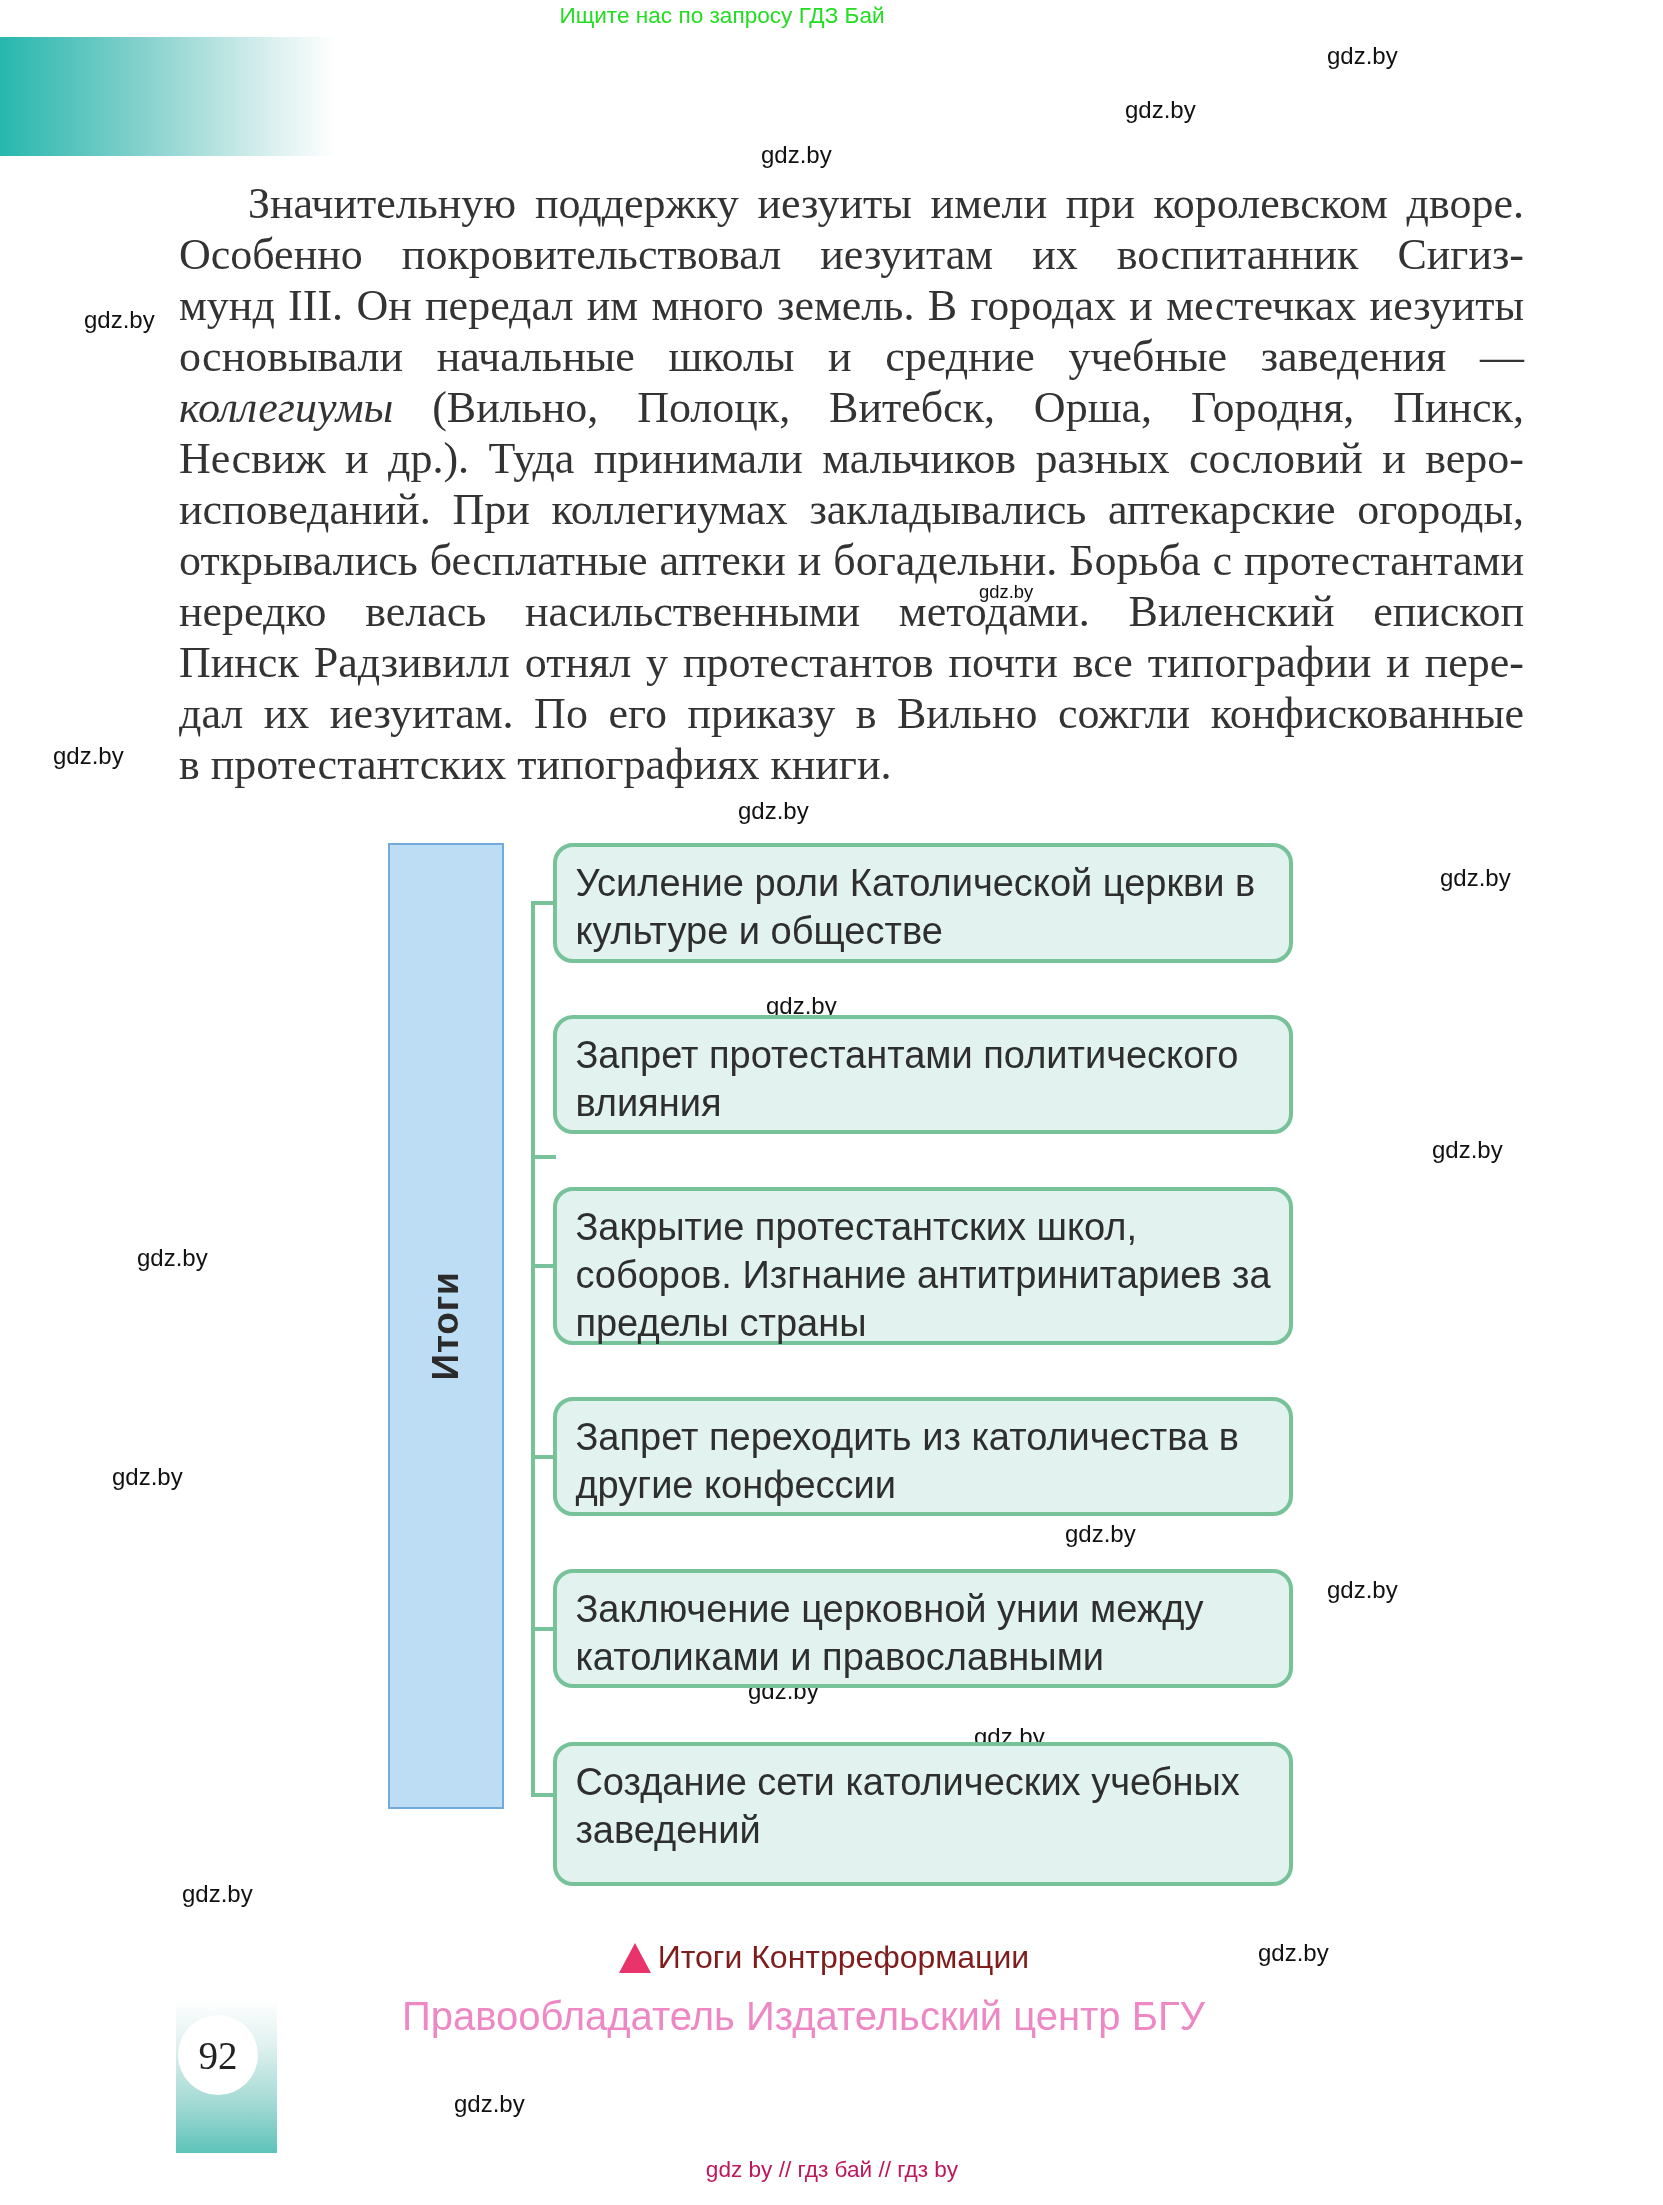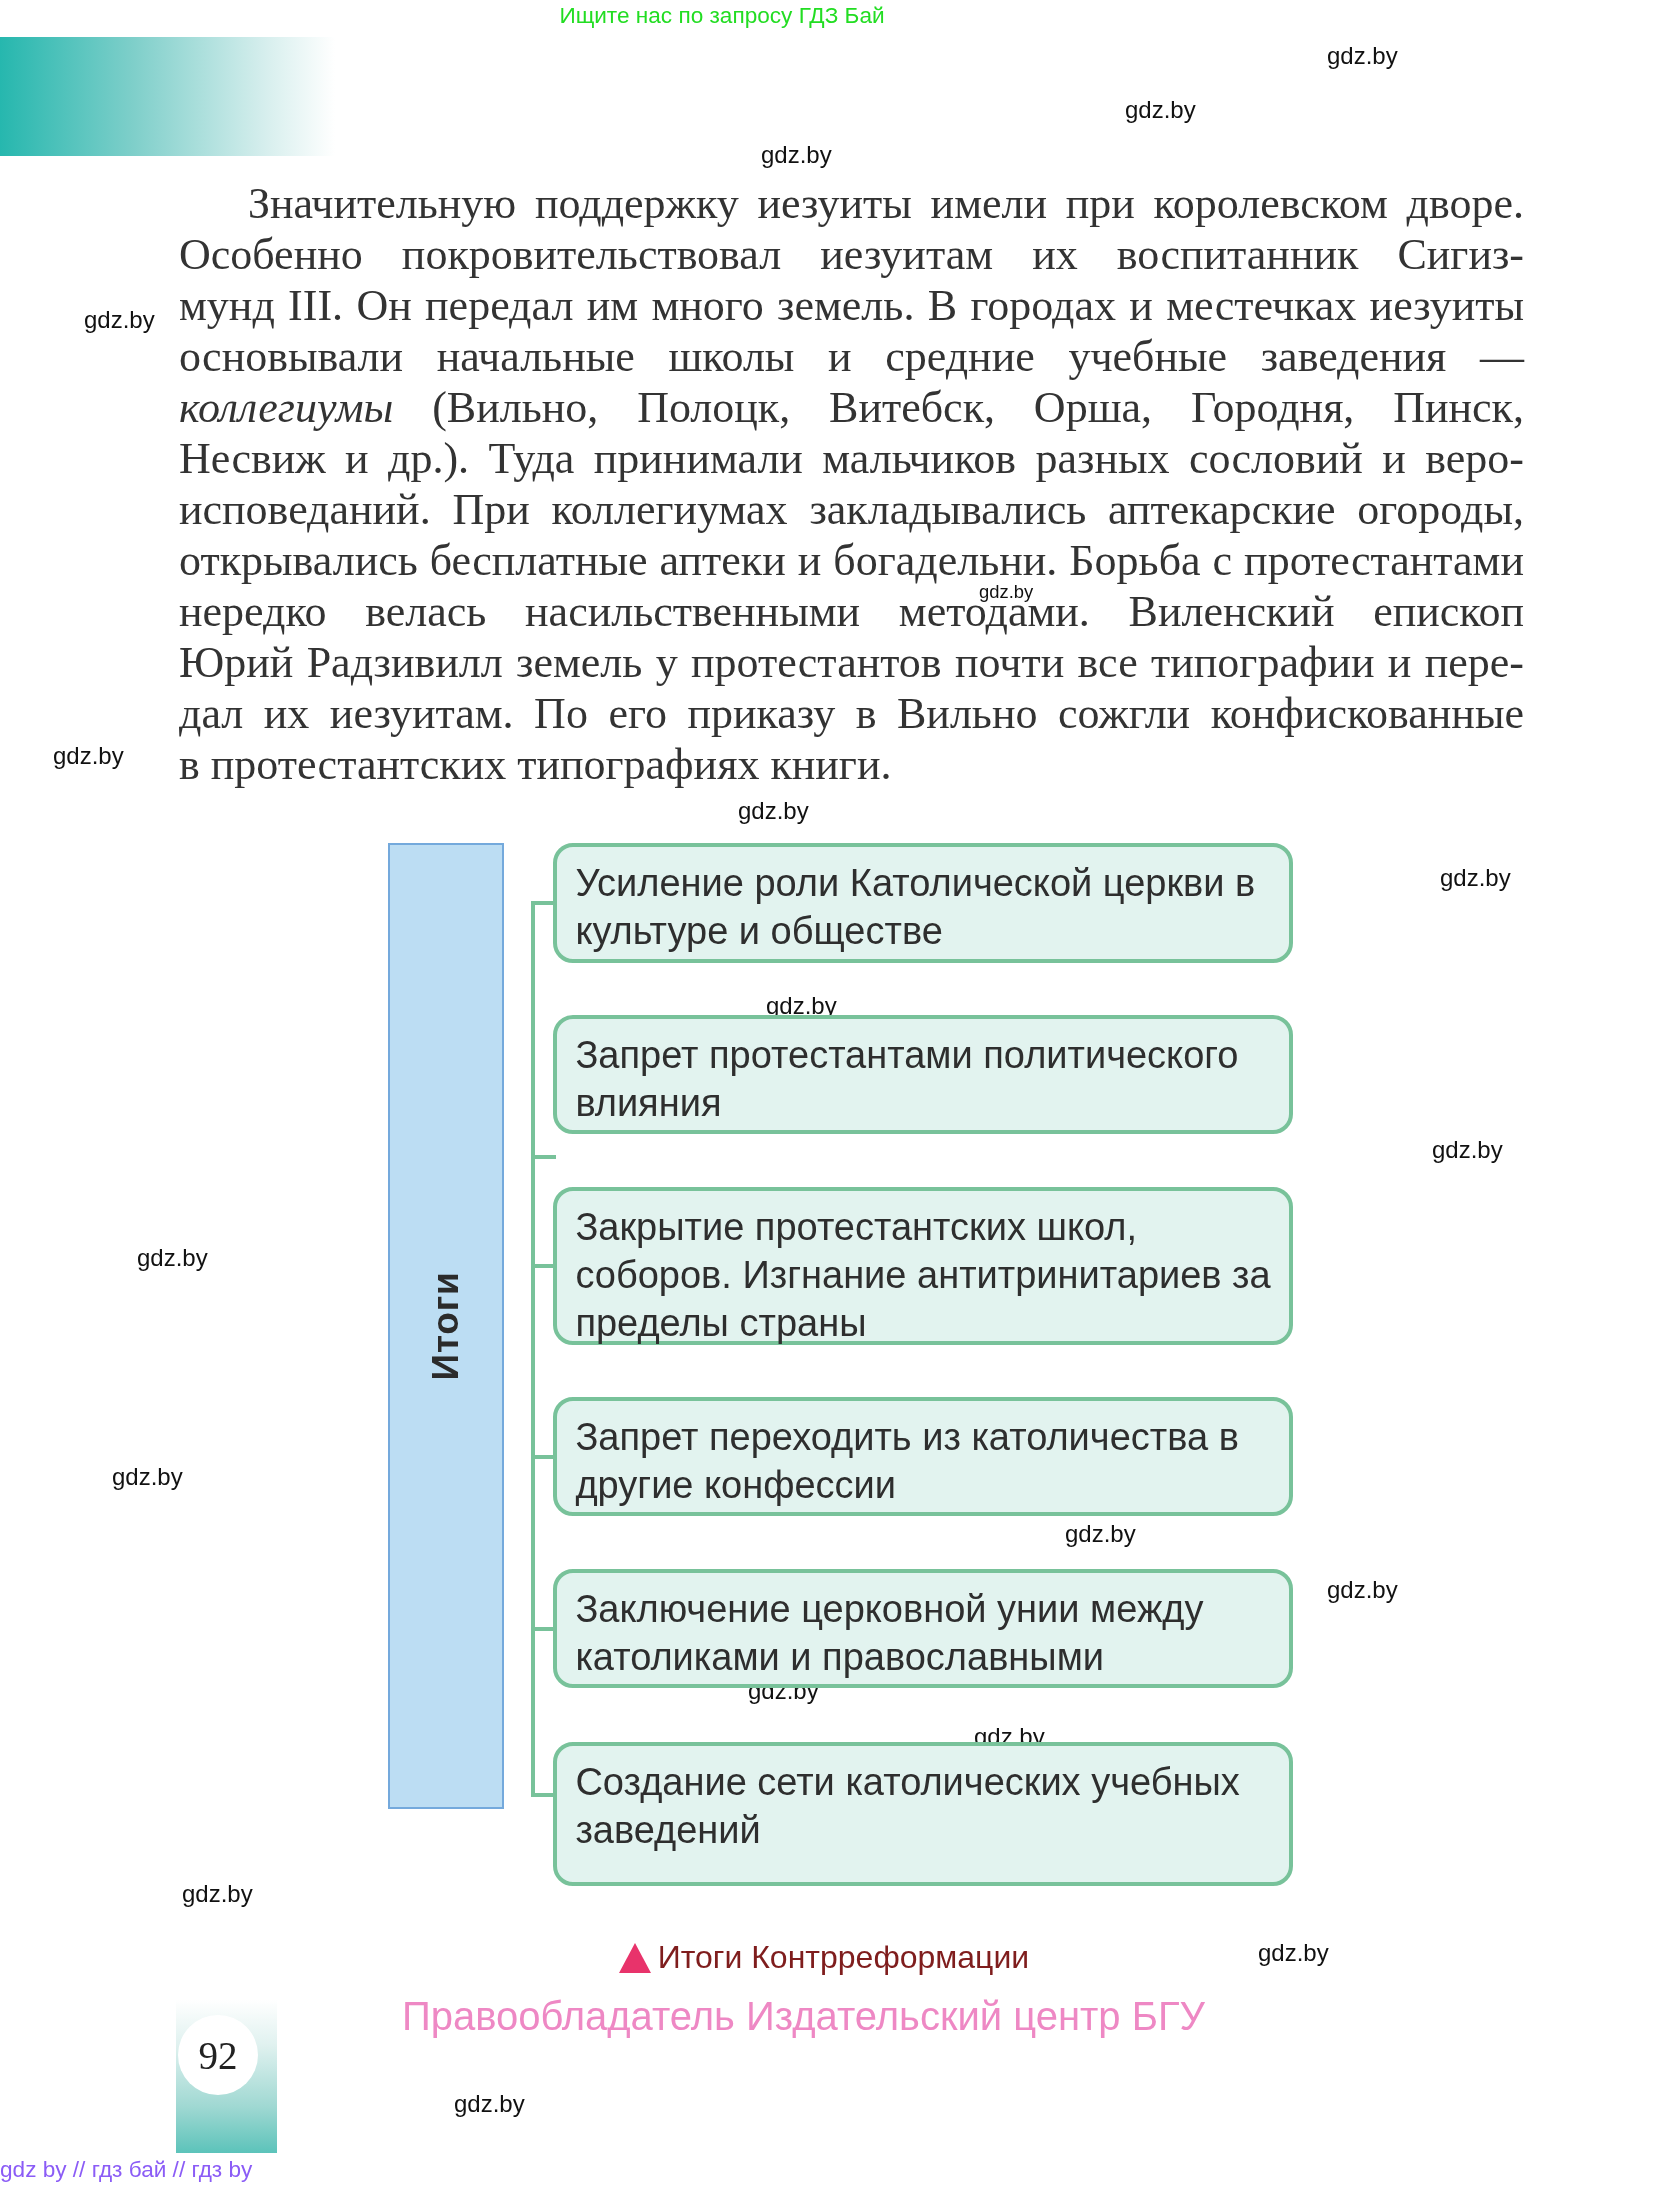--- a/index.html
+++ b/index.html
@@ -68,22 +68,22 @@
   .page-strip {
     position: absolute; left: 176px; top: 2000px; width: 101px; height: 153px;
     background: linear-gradient(to bottom, #ffffff 0%, #dff1ef 30%, #9fd8d2 70%, #5cc3ba 100%);
   }
   .page-number {
     position: absolute; left: 178px; top: 2015px; width: 80px; height: 80px; border-radius: 50%;
     background: #ffffff; display: flex; align-items: center; justify-content: center;
     font-family: "Liberation Serif", serif; font-size: 39px; color: #222;
   }
   .footer-links {
-    position: absolute; left: 0; top: 2157px; width: 1664px; text-align: left;
-    font-size: 22.6px; color: #8b5cf6;
+    position: absolute; left: 0; top: 2157px; width: 1664px; text-align: center;
+    font-size: 22.6px; color: #be185d;
   }
 </style>
 </head>
 <body>
 
 <div class="top-banner">Ищите нас по запросу ГДЗ Бай</div>
 <div class="corner-gradient"></div>
 
 <div id="watermarks">
     <span class="wm" style="left: 1327px; top: 42px;">gdz.by</span>
@@ -111,21 +111,21 @@
 <div class="paragraph">
   <span class="line indent">Значительную поддержку иезуиты имели при королевском дворе.</span>
   <span class="line">Особенно покровительствовал иезуитам их воспитанник Сигиз-</span>
   <span class="line">мунд III. Он передал им много земель. В городах и местечках иезуиты</span>
   <span class="line">основывали начальные школы и средние учебные заведения —</span>
   <span class="line"><em>коллегиумы</em> <span>(Вильно, Полоцк, Витебск, Орша, Городня, Пинск,</span></span>
   <span class="line">Несвиж и др.). Туда принимали мальчиков разных сословий и веро-</span>
   <span class="line">исповеданий. При коллегиумах закладывались аптекарские огороды,</span>
   <span class="line">открывались бесплатные аптеки и богадельни. Борьба с протестантами</span>
   <span class="line">нередко велась насильственными методами. Виленский епископ</span>
-  <span class="line">Юрий Радзивилл земель у протестантов почти все типографии и пере-</span>
+  <span class="line">Пинск Радзивилл отнял у протестантов почти все типографии и пере-</span>
   <span class="line">дал их иезуитам. По его приказу в Вильно сожгли конфискованные</span>
   <span class="line last">в протестантских типографиях книги.</span>
 </div>
 
 <div class="itogi-box">
   <span class="itogi-label">Итоги</span>
 </div>
 <div class="connector-v"></div>
 
 <div class="connector-h" style="top:901px"></div>

